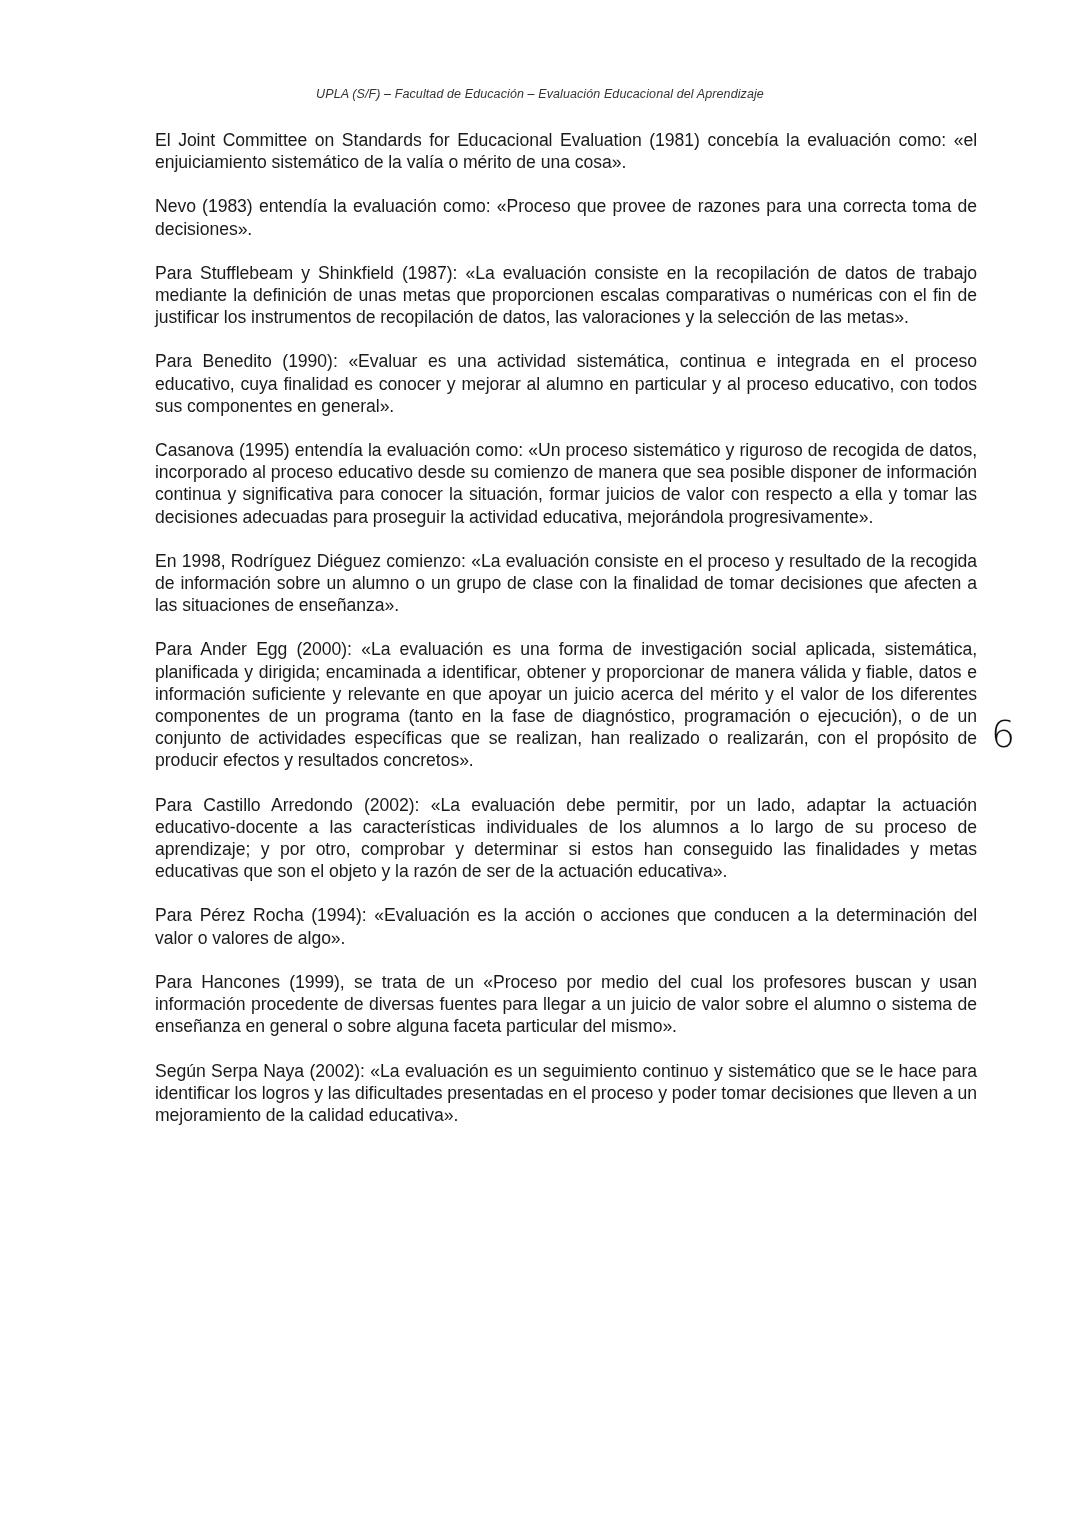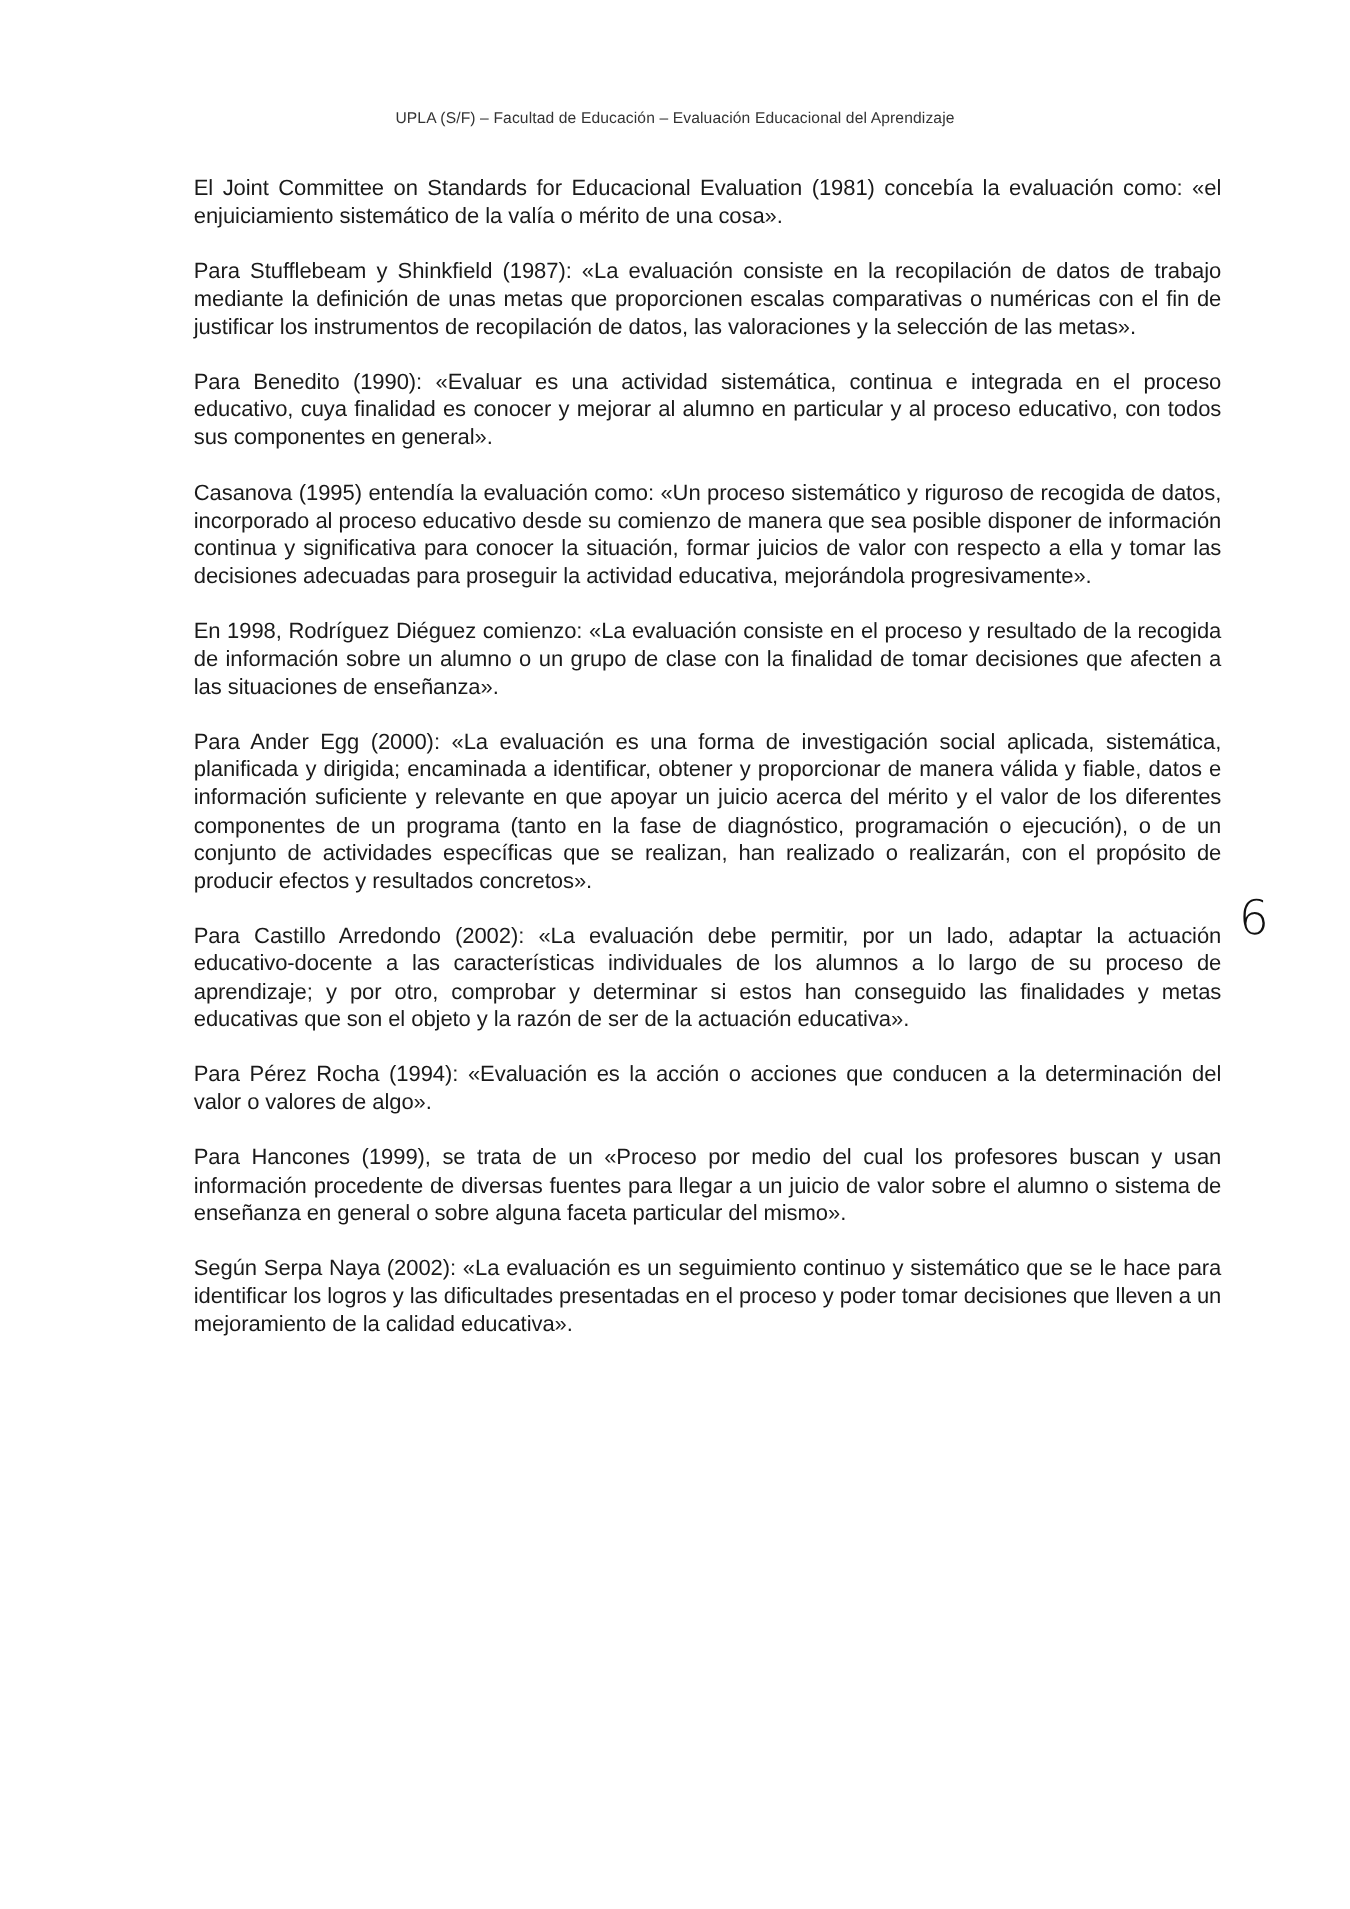--- a/index.html
+++ b/index.html
@@ -14,27 +14,28 @@
       overflow: hidden;
       font-family: "Liberation Sans", sans-serif;
       color: #1a1a1a;
     }
     .page-header {
       position: absolute;
       top: 87px;
       left: 0;
       width: 1080px;
       text-align: center;
+      font-style: italic;
       font-size: 12.5px;
       color: #333333;
       letter-spacing: 0.1px;
     }
     .content {
       position: absolute;
-      top: 139px;
+      top: 129px;
       left: 155px;
       width: 822px;
     }
     .para {
       margin: 0 0 22px 0;
       font-size: 17.6px;
       line-height: 22.2px;
       text-align: justify;
       text-align-last: left;
       color: #1a1a1a;
@@ -51,20 +52,21 @@
       font-weight: 300;
     }
   </style>
 </head>
 <body>
 
 <div class="page-header">UPLA (S/F) – Facultad de Educación – Evaluación Educacional del Aprendizaje</div>
 
 <div class="content">
   <p class="para">El Joint Committee on Standards for Educacional Evaluation (1981) concebía la evaluación como: «el enjuiciamiento sistemático de la valía o mérito de una cosa».</p>
+  <p class="para">Nevo (1983) entendía la evaluación como: «Proceso que provee de razones para una correcta toma de decisiones».</p>
   <p class="para">Para Stufflebeam y Shinkfield (1987): «La evaluación consiste en la recopilación de datos de trabajo mediante la definición de unas metas que proporcionen escalas comparativas o numéricas con el fin de justificar los instrumentos de recopilación de datos, las valoraciones y la selección de las metas».</p>
   <p class="para">Para Benedito (1990): «Evaluar es una actividad sistemática, continua e integrada en el proceso educativo, cuya finalidad es conocer y mejorar al alumno en particular y al proceso educativo, con todos sus componentes en general».</p>
   <p class="para">Casanova (1995) entendía la evaluación como: «Un proceso sistemático y riguroso de recogida de datos, incorporado al proceso educativo desde su comienzo de manera que sea posible disponer de información continua y significativa para conocer la situación, formar juicios de valor con respecto a ella y tomar las decisiones adecuadas para proseguir la actividad educativa, mejorándola progresivamente».</p>
   <p class="para">En 1998, Rodríguez Diéguez comienzo: «La evaluación consiste en el proceso y resultado de la recogida de información sobre un alumno o un grupo de clase con la finalidad de tomar decisiones que afecten a las situaciones de enseñanza».</p>
   <p class="para">Para Ander Egg (2000): «La evaluación es una forma de investigación social aplicada, sistemática, planificada y dirigida; encaminada a identificar, obtener y proporcionar de manera válida y fiable, datos e información suficiente y relevante en que apoyar un juicio acerca del mérito y el valor de los diferentes componentes de un programa (tanto en la fase de diagnóstico, programación o ejecución), o de un conjunto de actividades específicas que se realizan, han realizado o realizarán, con el propósito de producir efectos y resultados concretos».</p>
   <p class="para">Para Castillo Arredondo (2002): «La evaluación debe permitir, por un lado, adaptar la actuación educativo-docente a las características individuales de los alumnos a lo largo de su proceso de aprendizaje; y por otro, comprobar y determinar si estos han conseguido las finalidades y metas educativas que son el objeto y la razón de ser de la actuación educativa».</p>
   <p class="para">Para Pérez Rocha (1994): «Evaluación es la acción o acciones que conducen a la determinación del valor o valores de algo».</p>
   <p class="para">Para Hancones (1999), se trata de un «Proceso por medio del cual los profesores buscan y usan información procedente de diversas fuentes para llegar a un juicio de valor sobre el alumno o sistema de enseñanza en general o sobre alguna faceta particular del mismo».</p>
   <p class="para">Según Serpa Naya (2002): «La evaluación es un seguimiento continuo y sistemático que se le hace para identificar los logros y las dificultades presentadas en el proceso y poder tomar decisiones que lleven a un mejoramiento de la calidad educativa».</p>
 </div>

